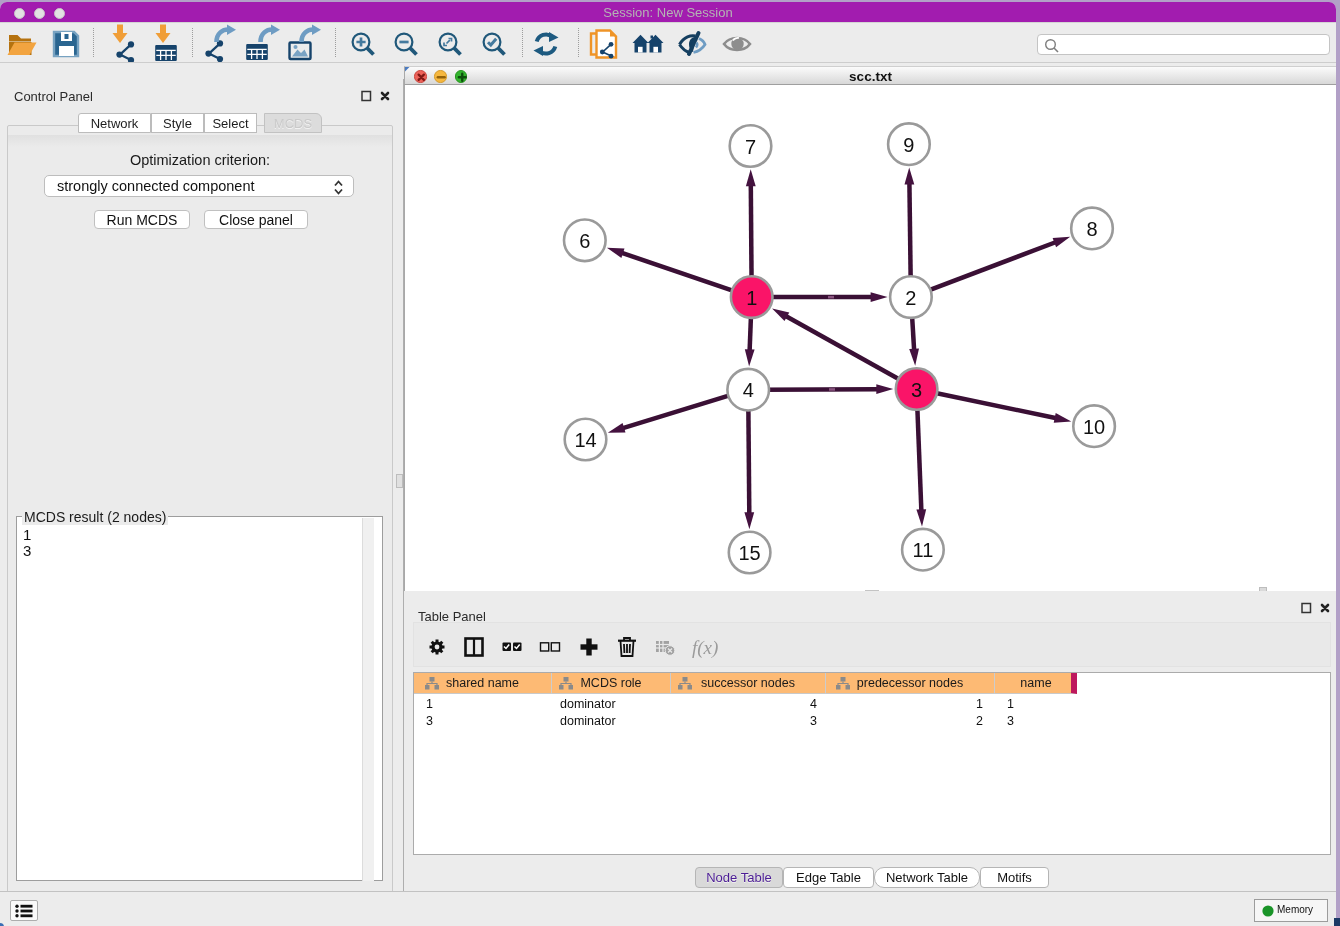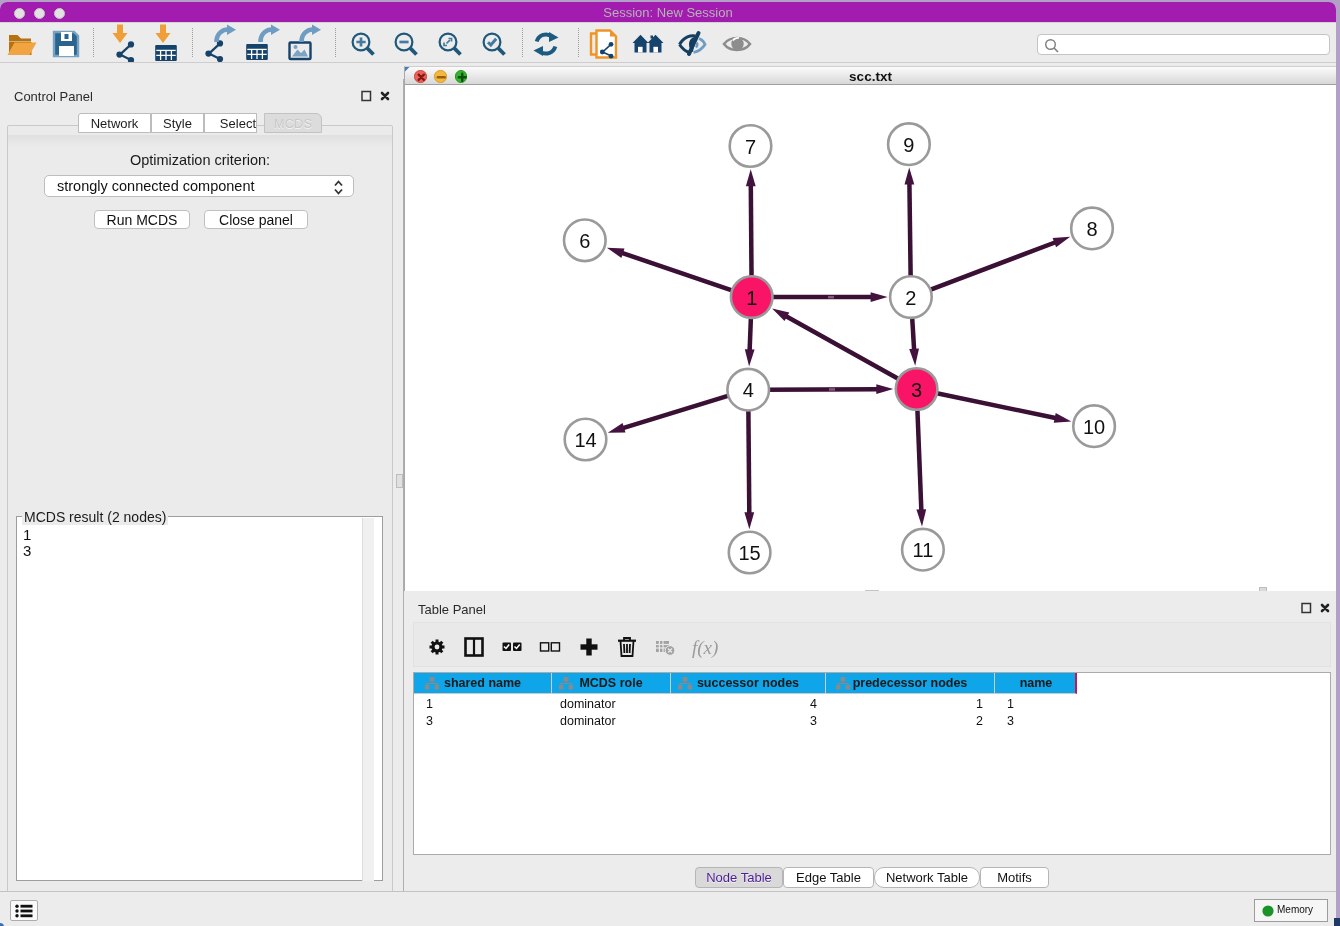--- a/index.html
+++ b/index.html
@@ -28,24 +28,24 @@
 #fieldset-legend { position:absolute; left:14px; top:383px; background:#ebebeb; font-size:14px; color:#1a1a1a; padding:0 2px; }
 #fs-scroll { position:absolute; left:345px; top:1px; width:12px; height:363px; background:#f0f0f0; border-left:1px solid #dcdcdc; }
 
 #netwin { position:absolute; left:404px; top:64px; width:932px; height:525px; }
 #nw-titlebar { position:absolute; left:0; top:0; width:932px; height:19px; background:linear-gradient(#fbfbfb,#d8d8d8); border-top:1px solid #cfcfcf; border-bottom:1px solid #9f9f9f; border-left:1px solid #a8a8a8; }
 #nw-title { position:absolute; width:100%; text-align:center; top:2px; font-size:13.5px; color:#111; font-weight:bold; }
 .tlc { position:absolute; top:3px; width:12.5px; height:12.5px; border-radius:50%; font-size:11px; text-align:center; line-height:12px; }
 #canvas { position:absolute; left:0; top:19px; width:932px; height:506px; background:#fff; border-left:1px solid #a8a8a8; }
 
 #tablepanel { position:absolute; left:404px; top:589px; width:932px; height:300px; background:#ececec; }
-#tp-title { position:absolute; left:14px; top:11px; font-size:13px; color:#2b2b2b; }
+#tp-title { position:absolute; left:14px; top:18px; font-size:13px; color:#2b2b2b; }
 #tp-toolbar { position:absolute; left:9px; top:31px; width:918px; height:45px; background:#e9e9e9; border:1px solid #e2e2e2; }
 #tp-table { position:absolute; left:9px; top:81px; width:918px; height:183px; background:#fff; border:1px solid #ababab; }
-#tp-header { position:absolute; left:0; top:0; width:663px; height:21px; background:#0ea5e9; border-bottom:1px solid #c9c9c9; border-right:2px solid #be185d;font-weight:bold; }
+#tp-header { position:absolute; left:0; top:0; width:663px; height:21px; background:#fdba74; border-bottom:1px solid #c9c9c9; border-right:6px solid #be185d; }
 .th { position:absolute; top:0; height:21px; border-right:1px solid #cccccc; font-size:12.5px; color:#1a1a1a; text-align:center; line-height:21px; }
 .td { position:absolute; font-size:12.5px; color:#111; height:17px; line-height:17px; }
 .btab { position:absolute; top:276px; height:21px; background:#fff; border:1px solid #b5b5b5; border-radius:4px; font-size:13px; color:#111; text-align:center; line-height:19px; }
 
 #statusbar { position:absolute; left:0; top:889px; width:1336px; height:37px; background:#ececec; border-top:1px solid #c2c2c2; }
 #listbtn { position:absolute; left:10px; top:8px; width:28px; height:21px; background:#fafafa; border:1px solid #adadad; border-radius:2px; }
 #membtn { position:absolute; left:1254px; top:7px; width:74px; height:23px; background:#f6f6f6; border:1px solid #9c9c9c; border-radius:0; font-size:10px; color:#111;padding-left:20px; }
 </style>
 </head>
 <body>
@@ -210,21 +210,21 @@
     </div>
   </div>
   <div id="leftpanel">
     <div id="cp-title">Control Panel</div>
     <svg class="abs" style="left:360px; top:11px;" width="32" height="12" viewBox="0 0 32 12">
       <rect x="2" y="1.5" width="8.5" height="9" fill="none" stroke="#333" stroke-width="1.5"></rect>
       <path d="M22 2 L28 8 M28 2 L22 8" stroke="#222" stroke-width="2.6" stroke-linecap="round" transform="translate(0,1)"></path>
     </svg>
     <div class="tab" style="left:78px; width:73px; border-radius:3px 0 0 0;">Network</div>
     <div class="tab" style="left:151px; width:53px;">Style</div>
-    <div class="tab" style="left:204px; width:53px;text-align:right;">Select</div>
+    <div class="tab" style="left:204px; width:53px;">Select</div>
     <div class="tab" style="left:264px; width:58px; background:#dcdcdc; color:#c9c9c9; border:1px solid #c2c2c2; border-radius:0 6px 0 0; text-shadow:0 1px 0 #f2f2f2;">MCDS</div>
     <div id="cp-box">
       <div id="cp-box-top"></div>
       <div id="dropdown">strongly connected component
         <svg style="position:absolute; right:9px; top:3.5px;" width="11" height="15" viewBox="0 0 11 15">
           <path d="M2 5.5 L5.5 1.5 L9 5.5" fill="none" stroke="#333" stroke-width="1.8"></path>
           <path d="M2 9.5 L5.5 13.5 L9 9.5" fill="none" stroke="#333" stroke-width="1.8"></path>
         </svg>
       </div>
       <div id="opt-label">Optimization criterion:</div>

